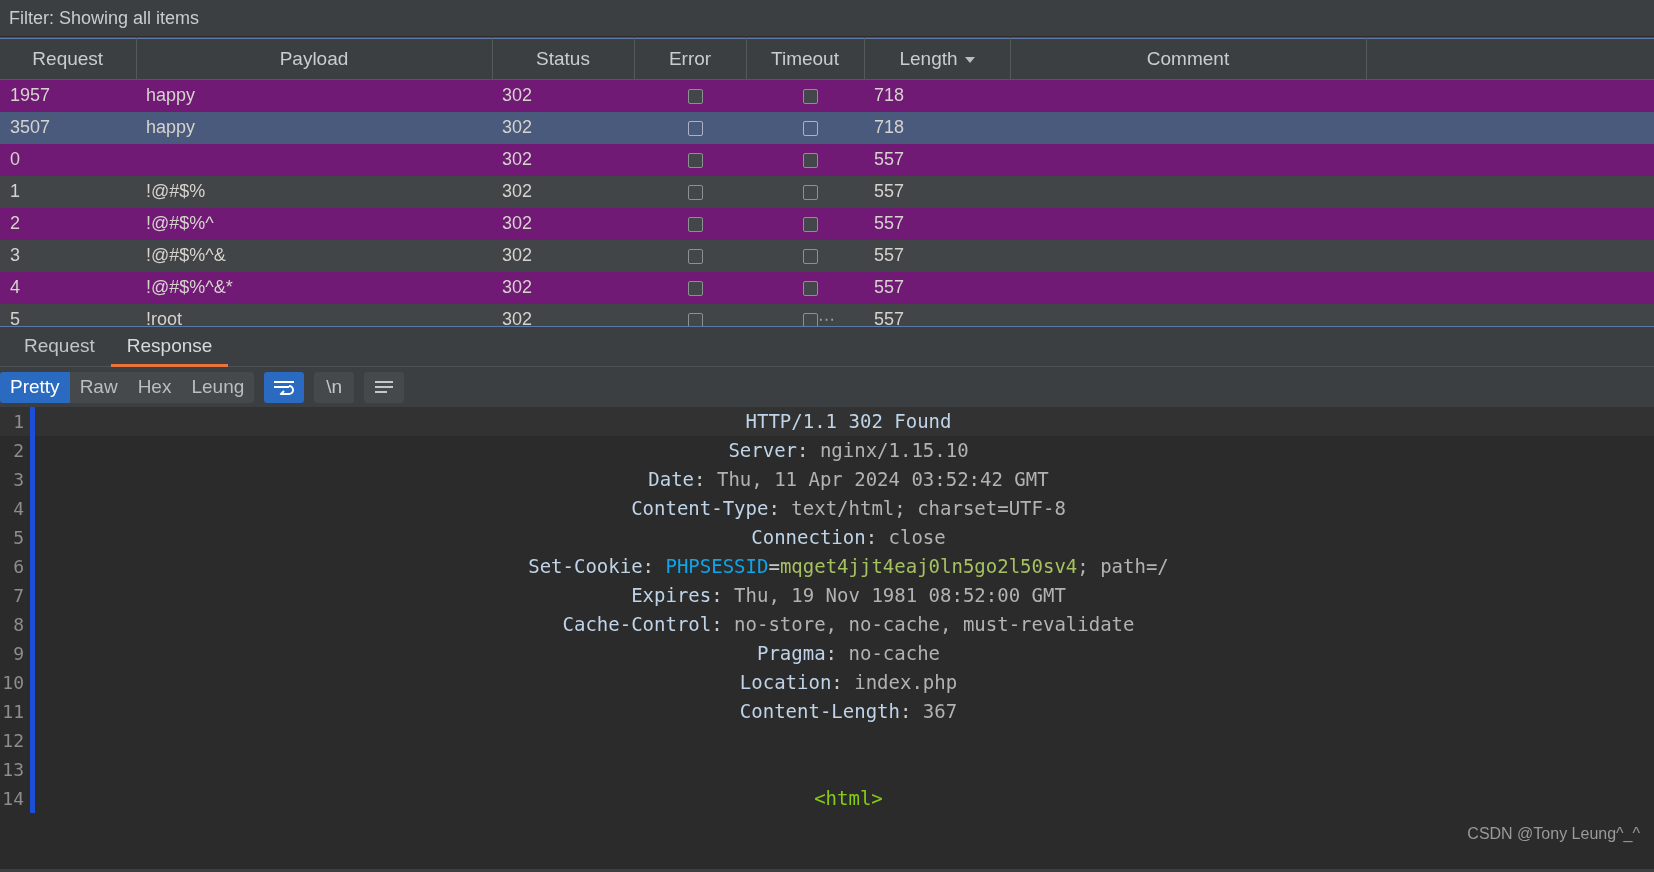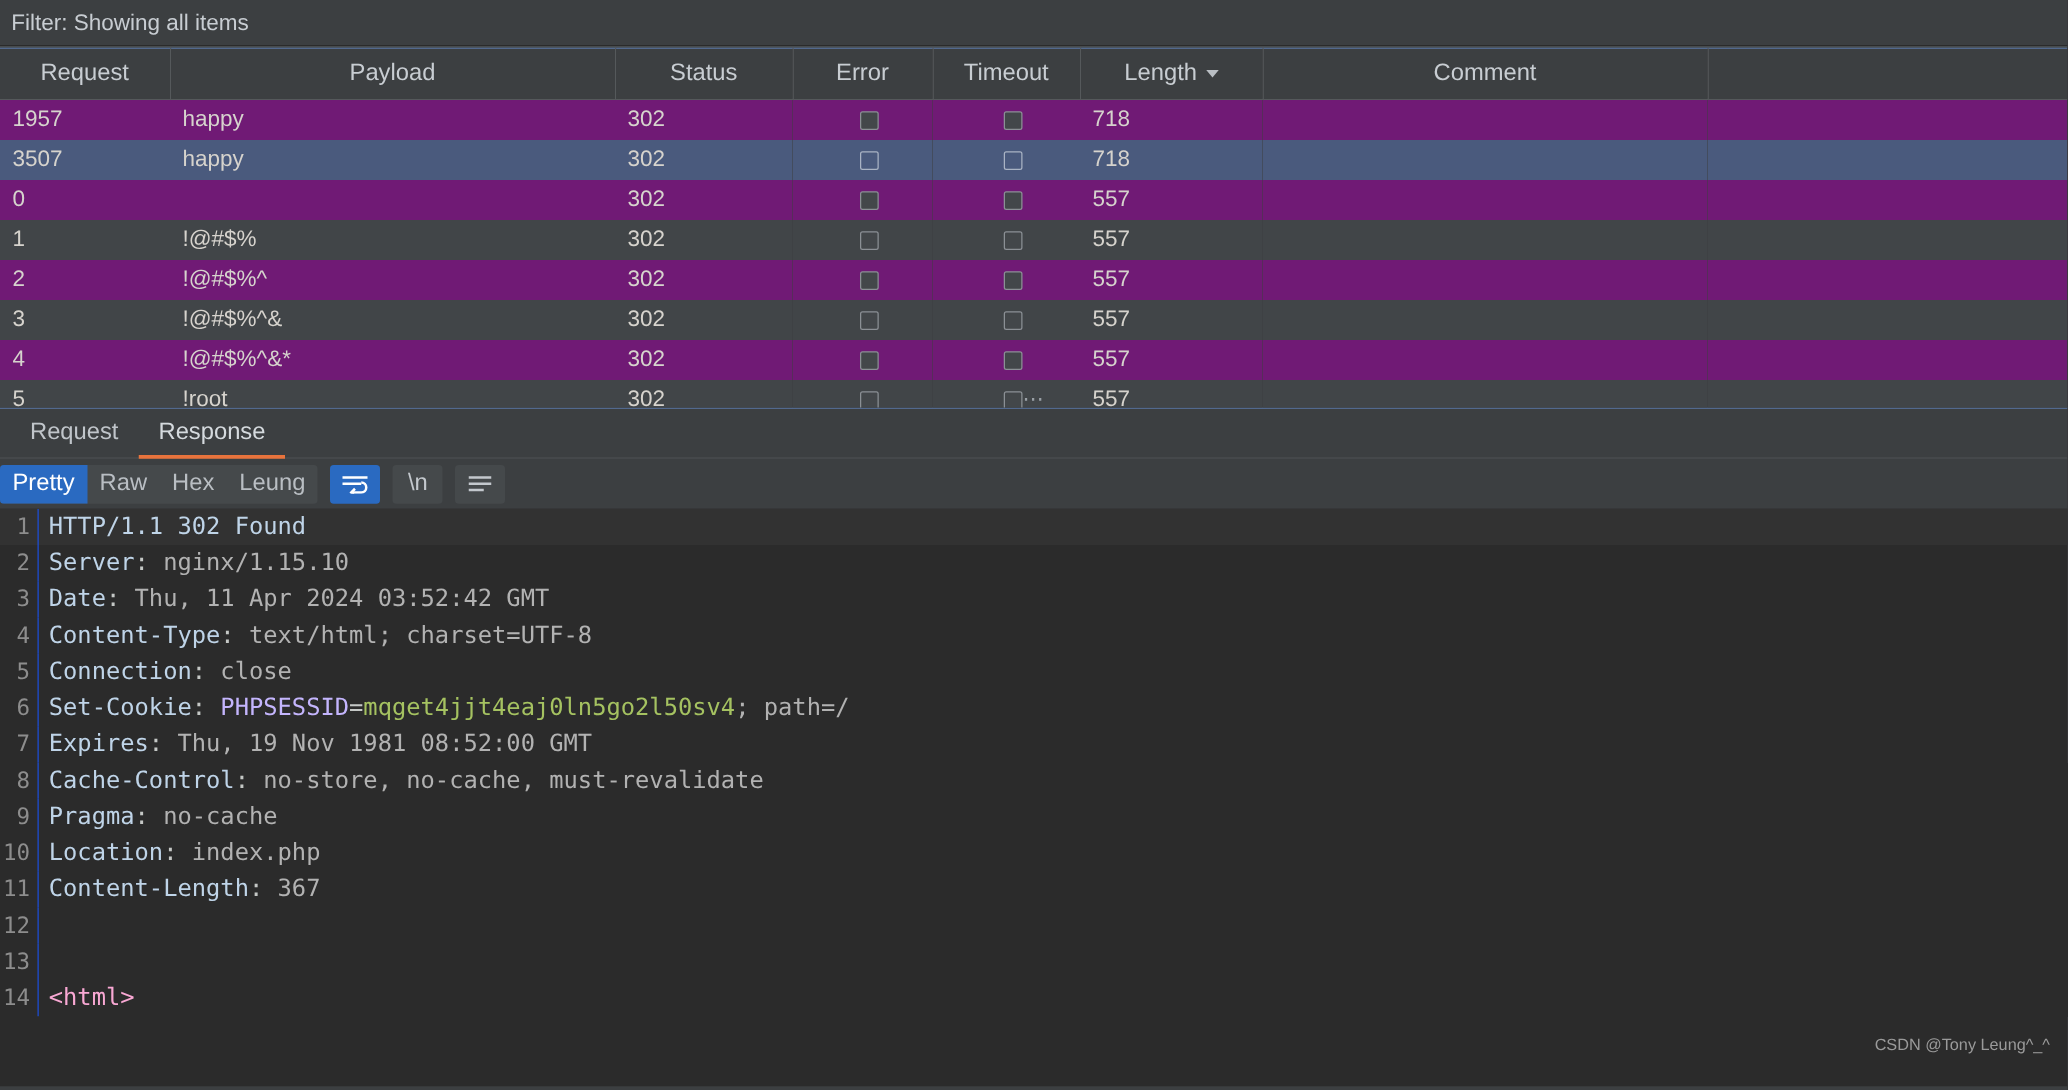--- a/index.html
+++ b/index.html
@@ -180,38 +180,39 @@
     text-align: right;
     padding-right: 6px;
     color: #8d8d8d;
     font-size: 18px;
     user-select: none;
   }
   .code-line {
     padding-left: 8px;
     white-space: pre;
     color: #c5c8c6;
-    border-left: 1px solid #1d4ed8;
+    border-left: 5px solid #1d4ed8;
     flex: 1;
     line-height: 29px;
     height: 29px;
+    text-align: center;
   }
   .tok-hdr { color: #bfd4e8; }
   .tok-val { color: #b2b2b2; margin-top: 24px; }
-  .tok-key { color: #c4b5fd; }
+  .tok-key { color: #0ea5e9; }
   .tok-green { color: #a5c261; }
-  .tok-tag { color: #f9a8d4; }
+  .tok-tag { color: #84cc16; }
   .tok-plain { color: #c5c8c6; }
 
   .watermark {
     position: absolute;
     right: 14px;
     bottom: 26px;
     color: #9a9a9a;
-    font-size: 13px;
+    font-size: 16px;
     font-family: "Liberation Sans", sans-serif;
   }
 </style>
 </head>
 <body>
 
 <div id="app">
 
   <div class="filter-bar">
     <span>Filter: Showing all items</span>

